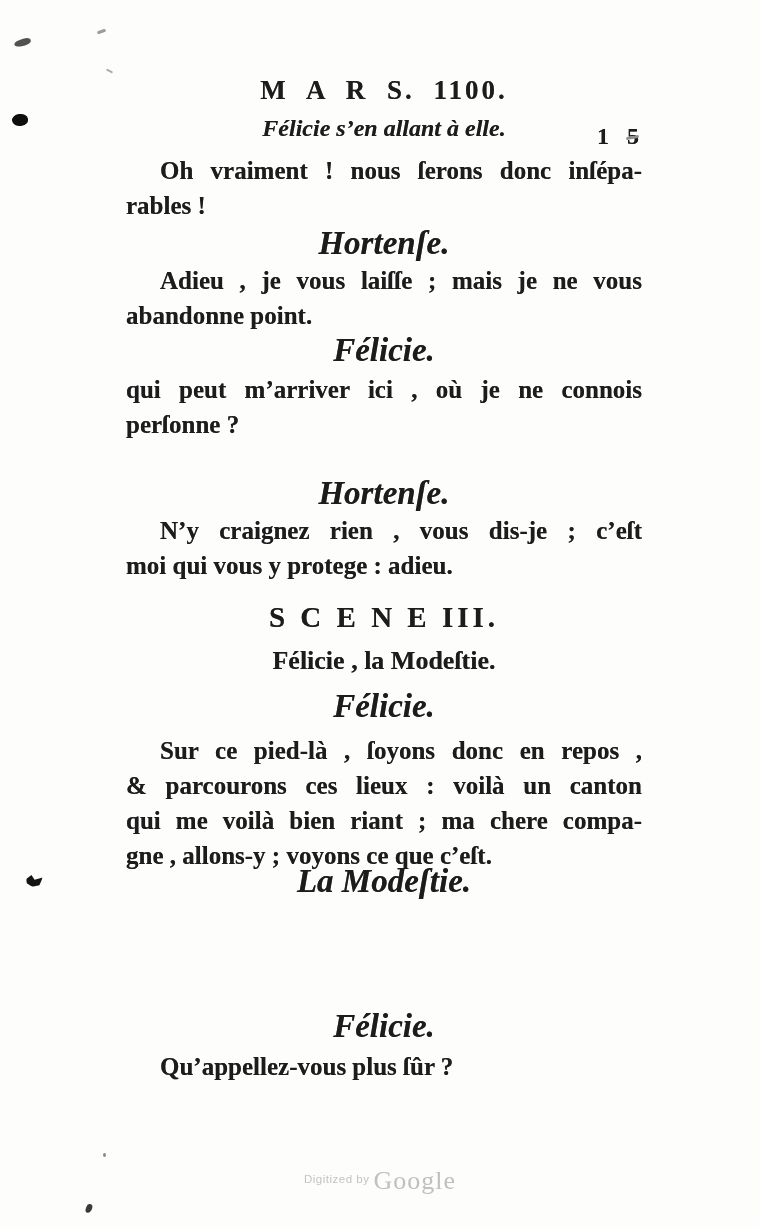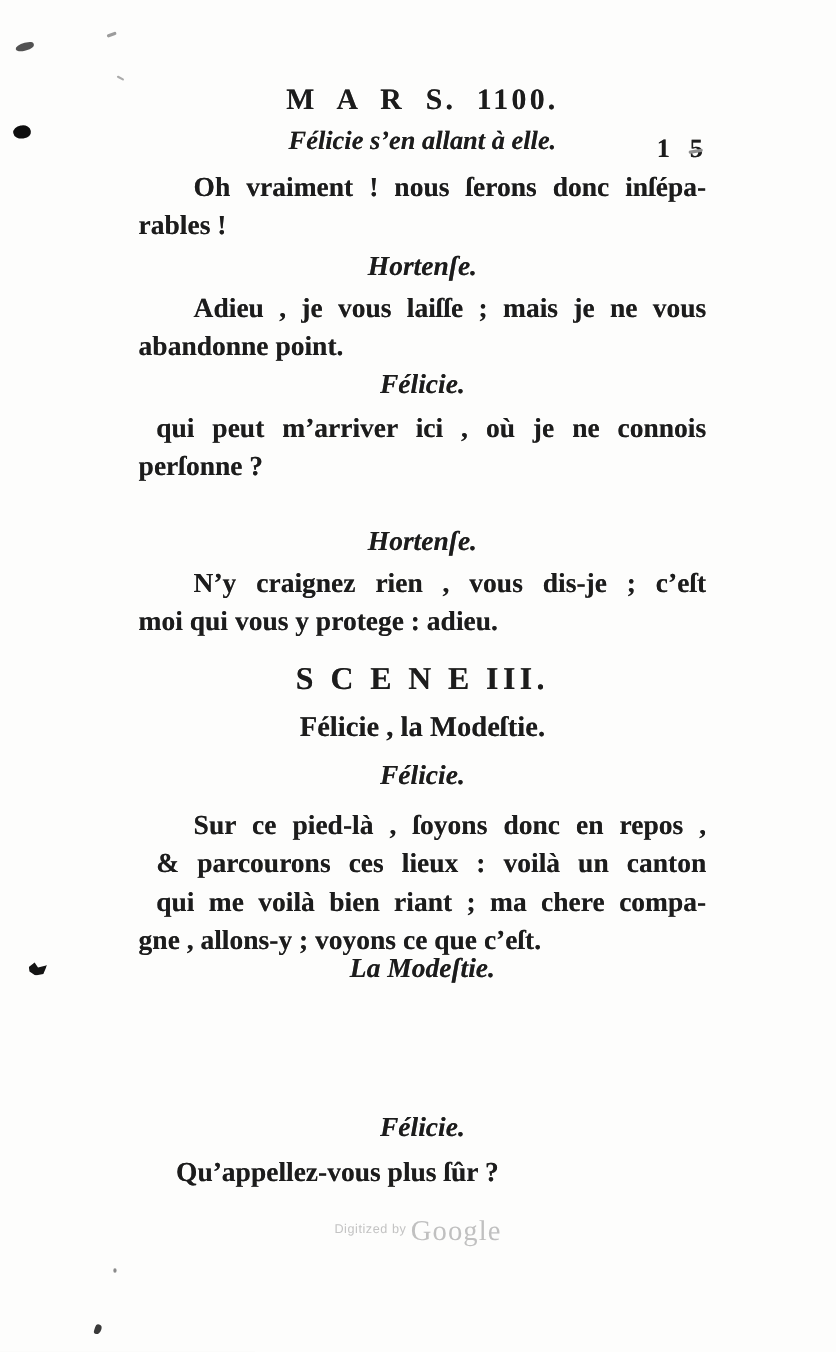--- a/index.html
+++ b/index.html
@@ -5,24 +5,24 @@
   html,body{margin:0;padding:0;background:#e8e8e8;}
   .page{
     position:relative;width:760px;height:1229px;margin:0 auto;
     background:#fdfdfc;overflow:hidden;
     font-family:"Liberation Serif","DejaVu Serif",serif;
     color:#1c1c1c;
     text-shadow:0 0 .6px rgba(25,25,25,.65);
   }
   .col{position:absolute;left:126px;width:516px;}
   .body-line{font-size:25px;line-height:35px;height:35px;font-weight:bold;overflow:hidden;}
-  .j{text-align:justify;text-align-last:justify;margin-left:16px;}
+  .j{text-align:justify;text-align-last:justify;}
   .l{text-align:left;}
   .ind{padding-left:34px;}
-  .speaker{font-size:25px;line-height:30px;font-style:italic;font-weight:bold;text-align:center;}
+  .speaker{font-size:33px;line-height:30px;font-style:italic;font-weight:bold;text-align:center;}
   .stage{font-size:24px;line-height:30px;font-style:italic;font-weight:bold;text-align:center;}
   .scene{font-size:29px;line-height:34px;font-weight:bold;text-align:center;letter-spacing:4px;}
   .cast{font-size:26px;line-height:32px;font-weight:bold;text-align:center;}
   .header-title{font-size:27px;line-height:32px;font-weight:bold;text-align:center;letter-spacing:3px;word-spacing:9px;}
   .page-num{position:absolute;left:597px;top:79px;font-size:24px;font-weight:bold;letter-spacing:6px;margin-top:44px;}
 
   
   .g-header{top:74px;}
   .g-stage{top:113px;}
   .g-p1{top:153px;}
@@ -35,21 +35,21 @@
   .g-scene{top:600px;}
   .g-cast{top:645px;}
   .g-sp4{top:691px;}
   .g-p5{top:733px;}
   .g-sp5{top:866px;}
   .g-p6{top:903px;}
   .g-sp6{top:1011px;}
   .g-p7{top:1049px;}
 
   
-  .wm{position:absolute;top:1104px;left:0;width:760px;text-align:center;
+  .wm{position:absolute;top:1166px;left:0;width:760px;text-align:center;
       text-shadow:none;user-select:none;}
   .wm .prefix{font-family:"Liberation Sans","DejaVu Sans",sans-serif;
       font-size:11.5px;color:#c3c3c3;letter-spacing:.5px;vertical-align:6px;}
   .wm .brand{font-family:"Liberation Serif","DejaVu Serif",serif;
       font-size:26px;color:#c0c0c0;font-weight:normal;letter-spacing:1px;}
 
   
   .speck{position:absolute;}
   .sp-smudge{left:14px;top:39px;width:17px;height:7px;background:#343434;
       border-radius:60% 40% 50% 50%;transform:rotate(-14deg);opacity:.85;}

